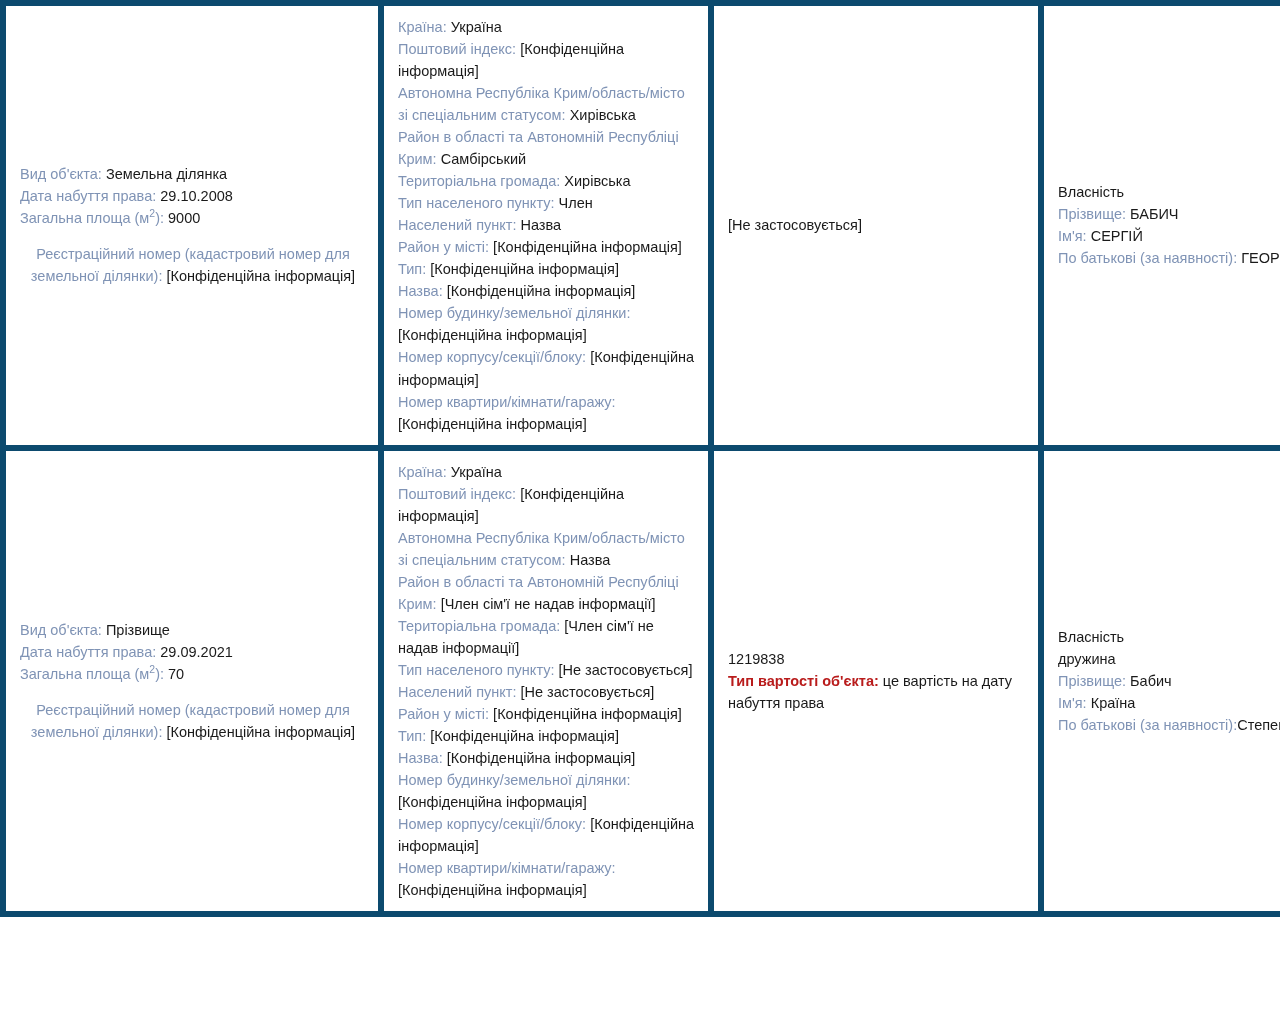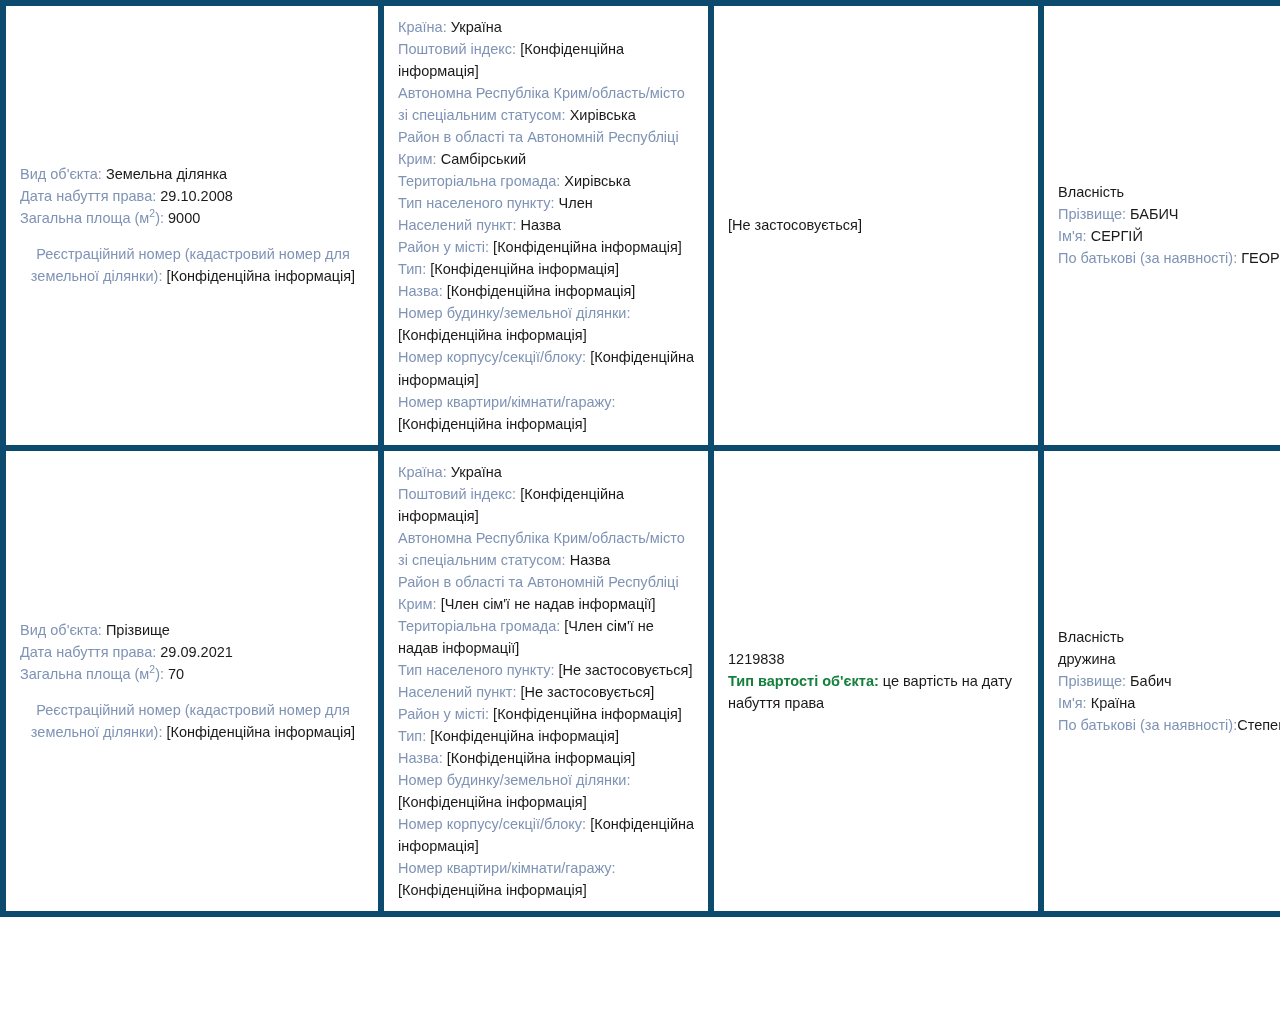--- a/index.html
+++ b/index.html
@@ -47,21 +47,21 @@
   .spaced-top {
     margin-top: 14px;
     display: block;
     text-align: center;
   }
   .plain {
     color: #1a1a1a;
   }
   .bold-lbl {
     font-weight: bold;
-    color: #15803d;
+    color: #b91c1c;
     margin-top: 8px;
   }
   .cost-line {
     display: block;
   }
   .owner-type {
     display: block;
     color: #1a1a1a;
   }
 </style>

